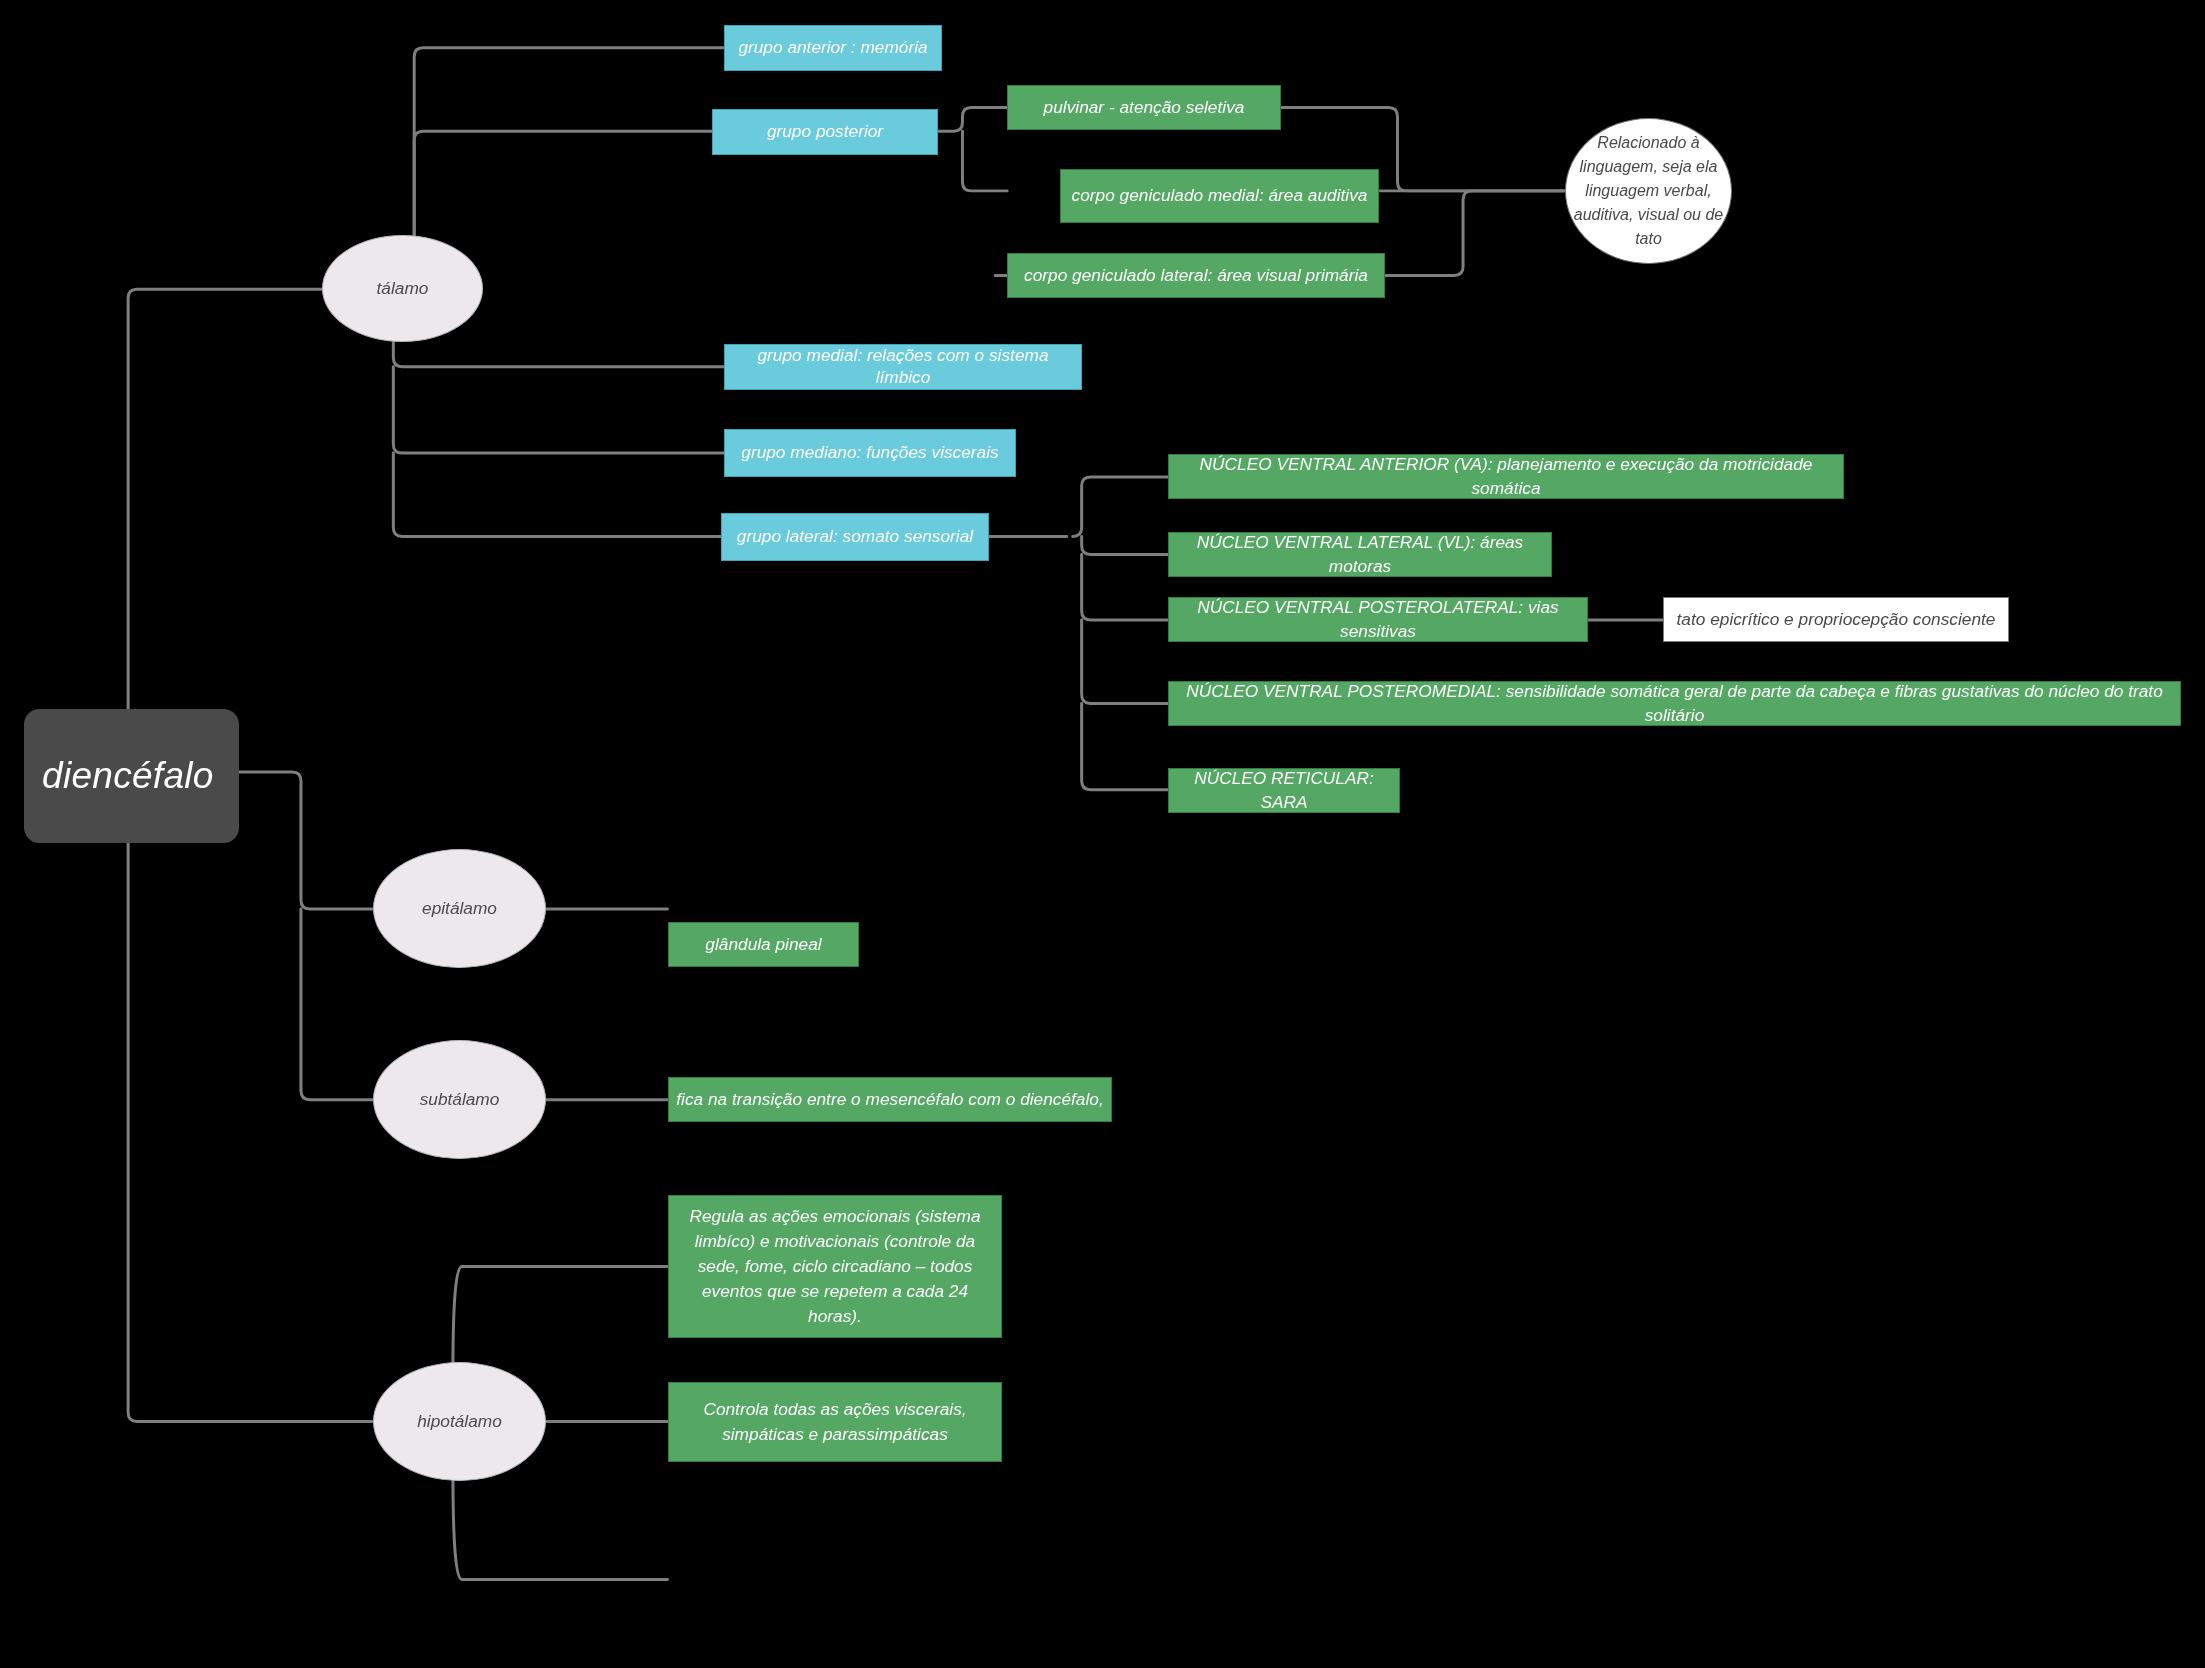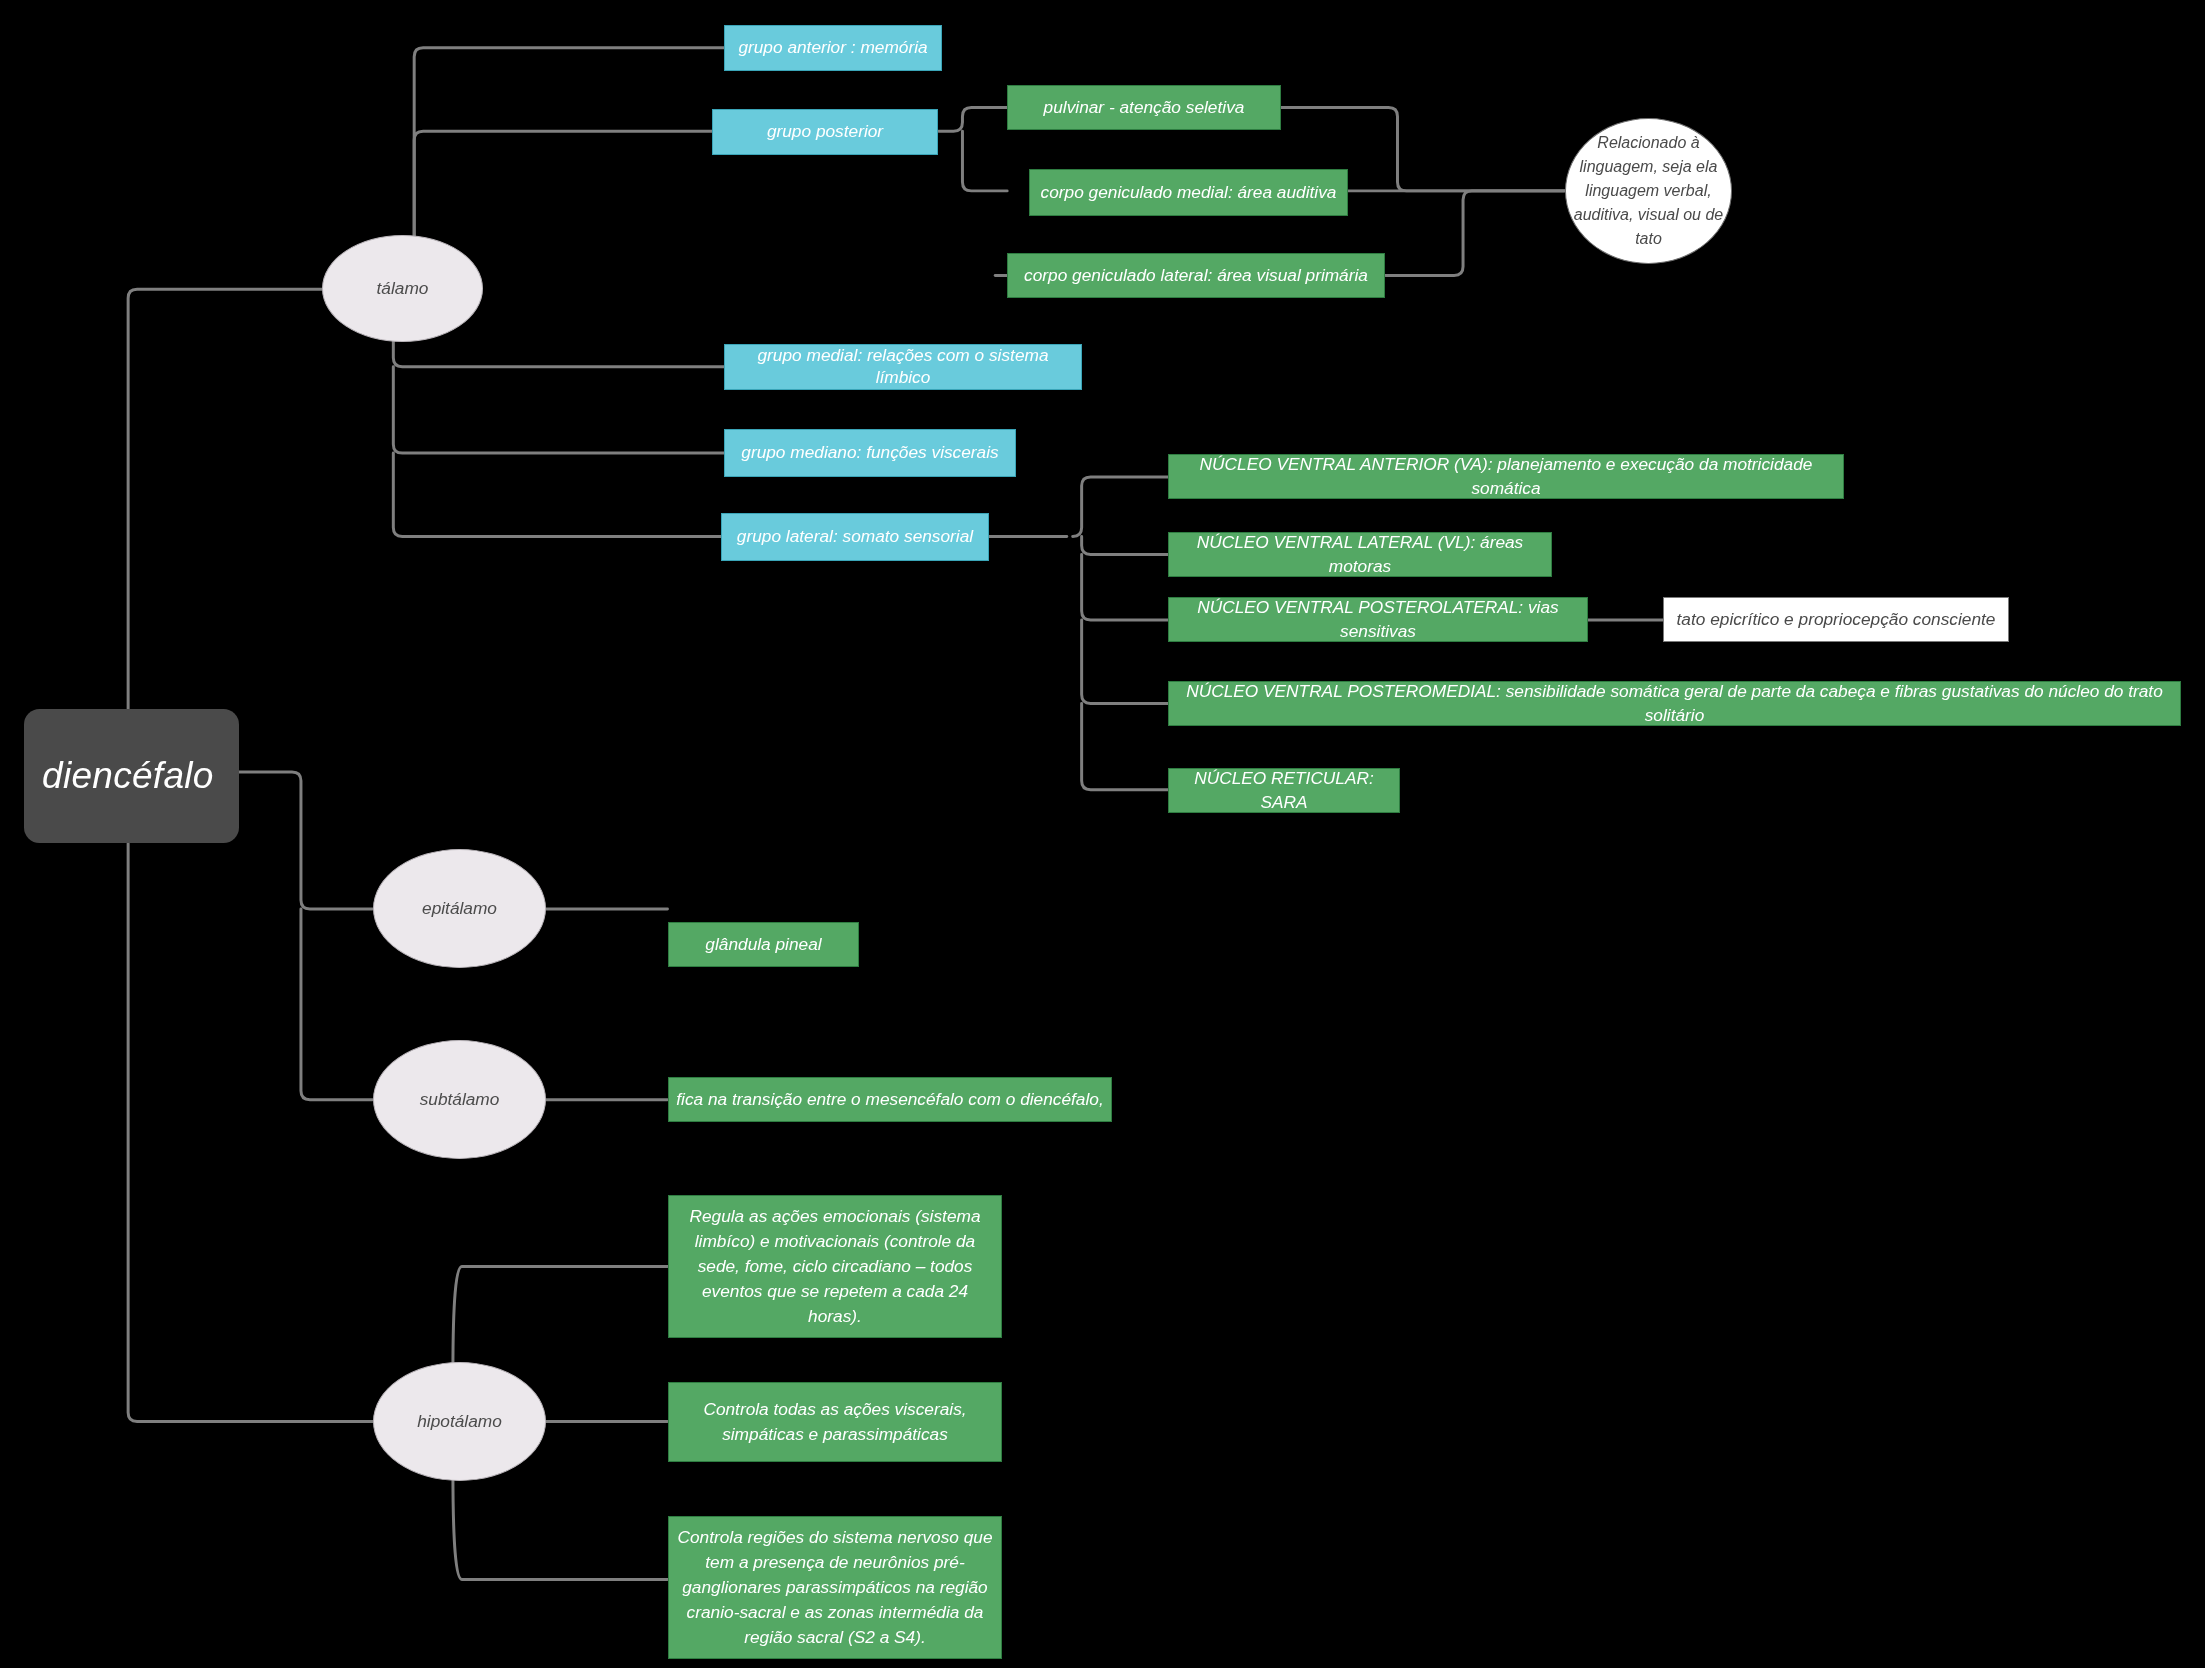--- a/index.html
+++ b/index.html
@@ -147,21 +147,21 @@
   </div>
 
   <div class="node box-cyan" style="left:721px;top:513px;width:268px;height:48px;">
     <span class="txt">grupo lateral: somato sensorial</span>
   </div>
 
   <div class="node box-green" style="left:1007px;top:85px;width:274px;height:45px;">
     <span class="txt">pulvinar - atenção seletiva</span>
   </div>
 
-  <div class="node box-green" style="left:1029px;top:169px;width:319px;height:47px;">
+  <div class="node box-green" style="left:1060px;top:169px;width:319px;height:54px;">
     <span class="txt">corpo geniculado medial: área auditiva</span>
   </div>
 
   <div class="node box-green" style="left:1007px;top:253px;width:378px;height:45px;">
     <span class="txt">corpo geniculado lateral:  área visual primária</span>
   </div>
 
   <div class="node ellipse-white" style="left:1565px;top:118px;width:167px;height:146px;">
     <span class="txt">Relacionado à linguagem, seja ela linguagem verbal, auditiva, visual ou de tato</span>
   </div>
@@ -199,18 +199,15 @@
   </div>
 
   <div class="node box-green multi" style="left:668px;top:1195px;width:334px;height:143px;">
     <span class="txt">Regula as ações emocionais (sistema limbíco) e motivacionais (controle da sede, fome, ciclo circadiano – todos eventos que se repetem a cada 24 horas).</span>
   </div>
 
   <div class="node box-green multi" style="left:668px;top:1382px;width:334px;height:80px;">
     <span class="txt">Controla todas as ações viscerais, simpáticas e parassimpáticas</span>
   </div>
 
-  <div class="node box-green multi" style="left:668px;top:1516px;width:334px;height:143px;">
-    <span class="txt">Controla regiões do sistema nervoso que tem a presença de neurônios pré-ganglionares parassimpáticos na região cranio-sacral e as zonas intermédia da região sacral (S2 a S4).</span>
-  </div>
 
 </div>
 
 
 </body></html>

